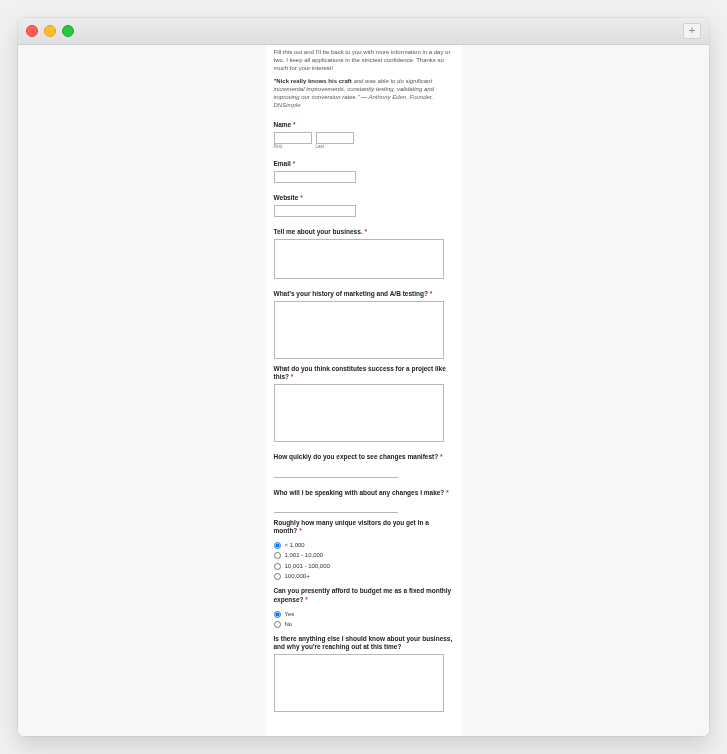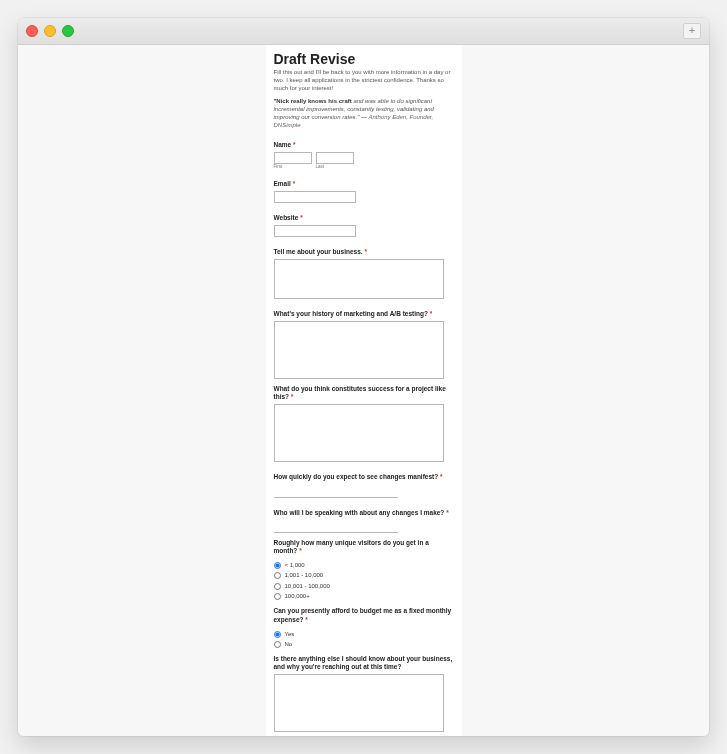--- a/index.html
+++ b/index.html
@@ -188,21 +188,20 @@
         <span class="tl red"></span>
         <span class="tl yel"></span>
         <span class="tl grn"></span>
       </div>
       <div class="newtab">+</div>
     </div>
 
     <div class="viewport">
       <div class="page">
 
-        <h1 class="title">Draft Revise</h1>
         <p class="intro">Fill this out and I'll be back to you with more information in a day or two. I keep all applications in the strictest confidence. Thanks so much for your interest!</p>
         <p class="quote">
           <span class="lead">"Nick really knows his craft</span><span> and was able to do significant incremental improvements, constantly testing, validating and improving our conversion rates." — </span><span class="attrib">Anthony Eden, Founder, DNSimple</span>
         </p>
 
         <div class="field">
           <span class="flabel">
             <span>Name</span>
             <span class="req">*</span>
           </span>

